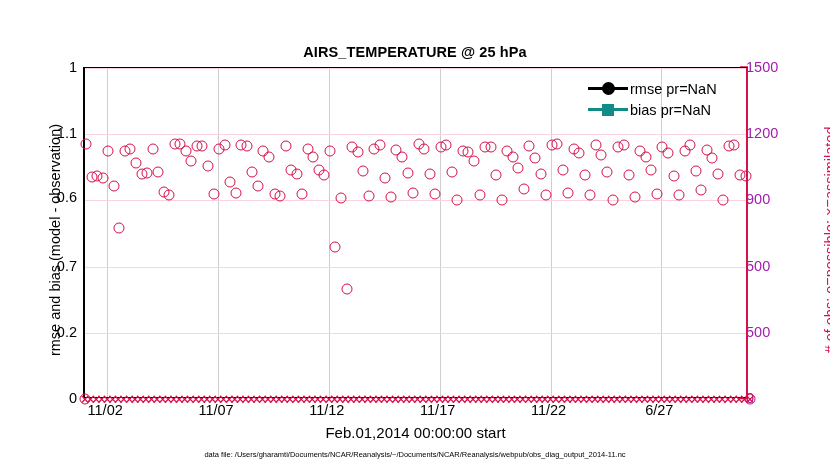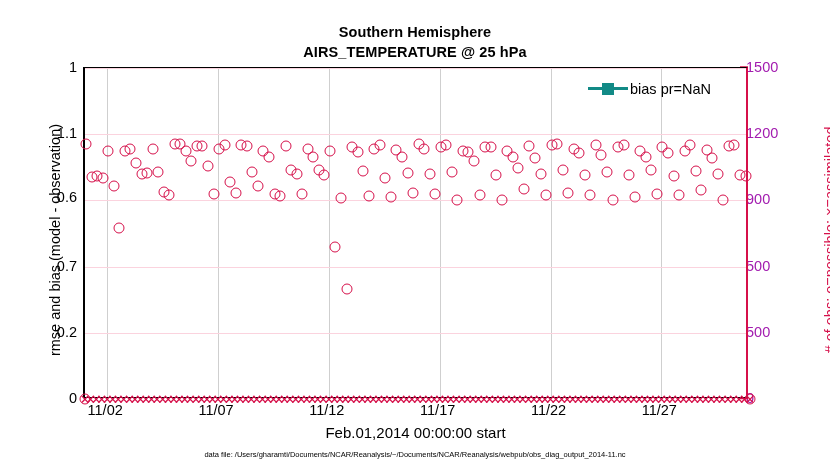--- a/index.html
+++ b/index.html
@@ -49,21 +49,20 @@
   .xmark{position:absolute;transform:translate(-50%,-50%);color:#d6104a;font-size:13px;line-height:1;
     font-family:"DejaVu Sans",sans-serif;}
   .endcirc{position:absolute;width:11px;height:11px;border:1.6px solid #d6104a;border-radius:50%;
     box-sizing:border-box;transform:translate(-50%,-50%);}
 </style>
 </head>
 <body>
 
 <div id="root">
 
-  <div class="ttl" id="title-line1">Southern Hemisphere</div>
   <div class="ttl" id="title-line2">AIRS_TEMPERATURE @ 25 hPa</div>
 
   <div id="ylabel-left">rmse and bias (model - observation)</div>
   <div id="ylabel-right"># of obs: o=possible; ×=assimilated</div>
 
   <div id="ticks-left">
       <div class="ytickL" style="top: 398px;">0</div>
       <div class="ytickL" style="top: 331.8px;">0.2</div>
       <div class="tickmarkL" style="top: 331.8px;"></div>
       <div class="ytickL" style="top: 265.6px;">0.7</div>
@@ -97,21 +96,21 @@
       <div class="xtickmark b" style="left: 216px;"></div>
       <div class="xlab" style="left: 326.833px;">11/12</div>
       <div class="xtickmark " style="left: 326.833px;"></div>
       <div class="xtickmark b" style="left: 326.833px;"></div>
       <div class="xlab" style="left: 437.667px;">11/17</div>
       <div class="xtickmark " style="left: 437.667px;"></div>
       <div class="xtickmark b" style="left: 437.667px;"></div>
       <div class="xlab" style="left: 548.5px;">11/22</div>
       <div class="xtickmark " style="left: 548.5px;"></div>
       <div class="xtickmark b" style="left: 548.5px;"></div>
-      <div class="xlab" style="left: 659.333px;">11/27</div>
+      <div class="xlab" style="left: 659.333px;">6/27</div>
       <div class="xtickmark " style="left: 659.333px;"></div>
       <div class="xtickmark b" style="left: 659.333px;"></div>
     </div>
 
   <div id="plot-frame">
     <div id="gridlines">
         <div class="vgrid" style="left: 22.1667px;"></div>
         <div class="vgrid" style="left: 133px;"></div>
         <div class="vgrid" style="left: 243.833px;"></div>
         <div class="vgrid" style="left: 354.667px;"></div>
@@ -366,20 +365,26 @@
         <div class="xmark" style="left: 648.375px; top: 331px;">✕</div>
         <div class="xmark" style="left: 653.917px; top: 331px;">✕</div>
         <div class="xmark" style="left: 659.458px; top: 331px;">✕</div>
         <div class="xmark" style="left: 665px; top: 331px;">✕</div>
         <div class="endcirc" style="left: 0px; top: 331px;"></div>
         <div class="endcirc" style="left: 665px; top: 331px;"></div>
       </div>
   </div>
 
   <div id="legend">
+    <div class="legrow rmse">
+      <span class="legline">
+          <span class="legdot"></span>
+        </span>
+      <span class="legtxt">rmse pr=NaN</span>
+    </div>
     <div class="legrow bias">
       <span class="legline">
           <span class="legsq"></span>
         </span>
       <span class="legtxt">bias pr=NaN</span>
     </div>
   </div>
 
   <div id="xlabel">Feb.01,2014 00:00:00 start</div>
   <div id="footer">data file: /Users/gharamti/Documents/NCAR/Reanalysis/~/Documents/NCAR/Reanalysis/webpub/obs_diag_output_2014-11.nc</div>

